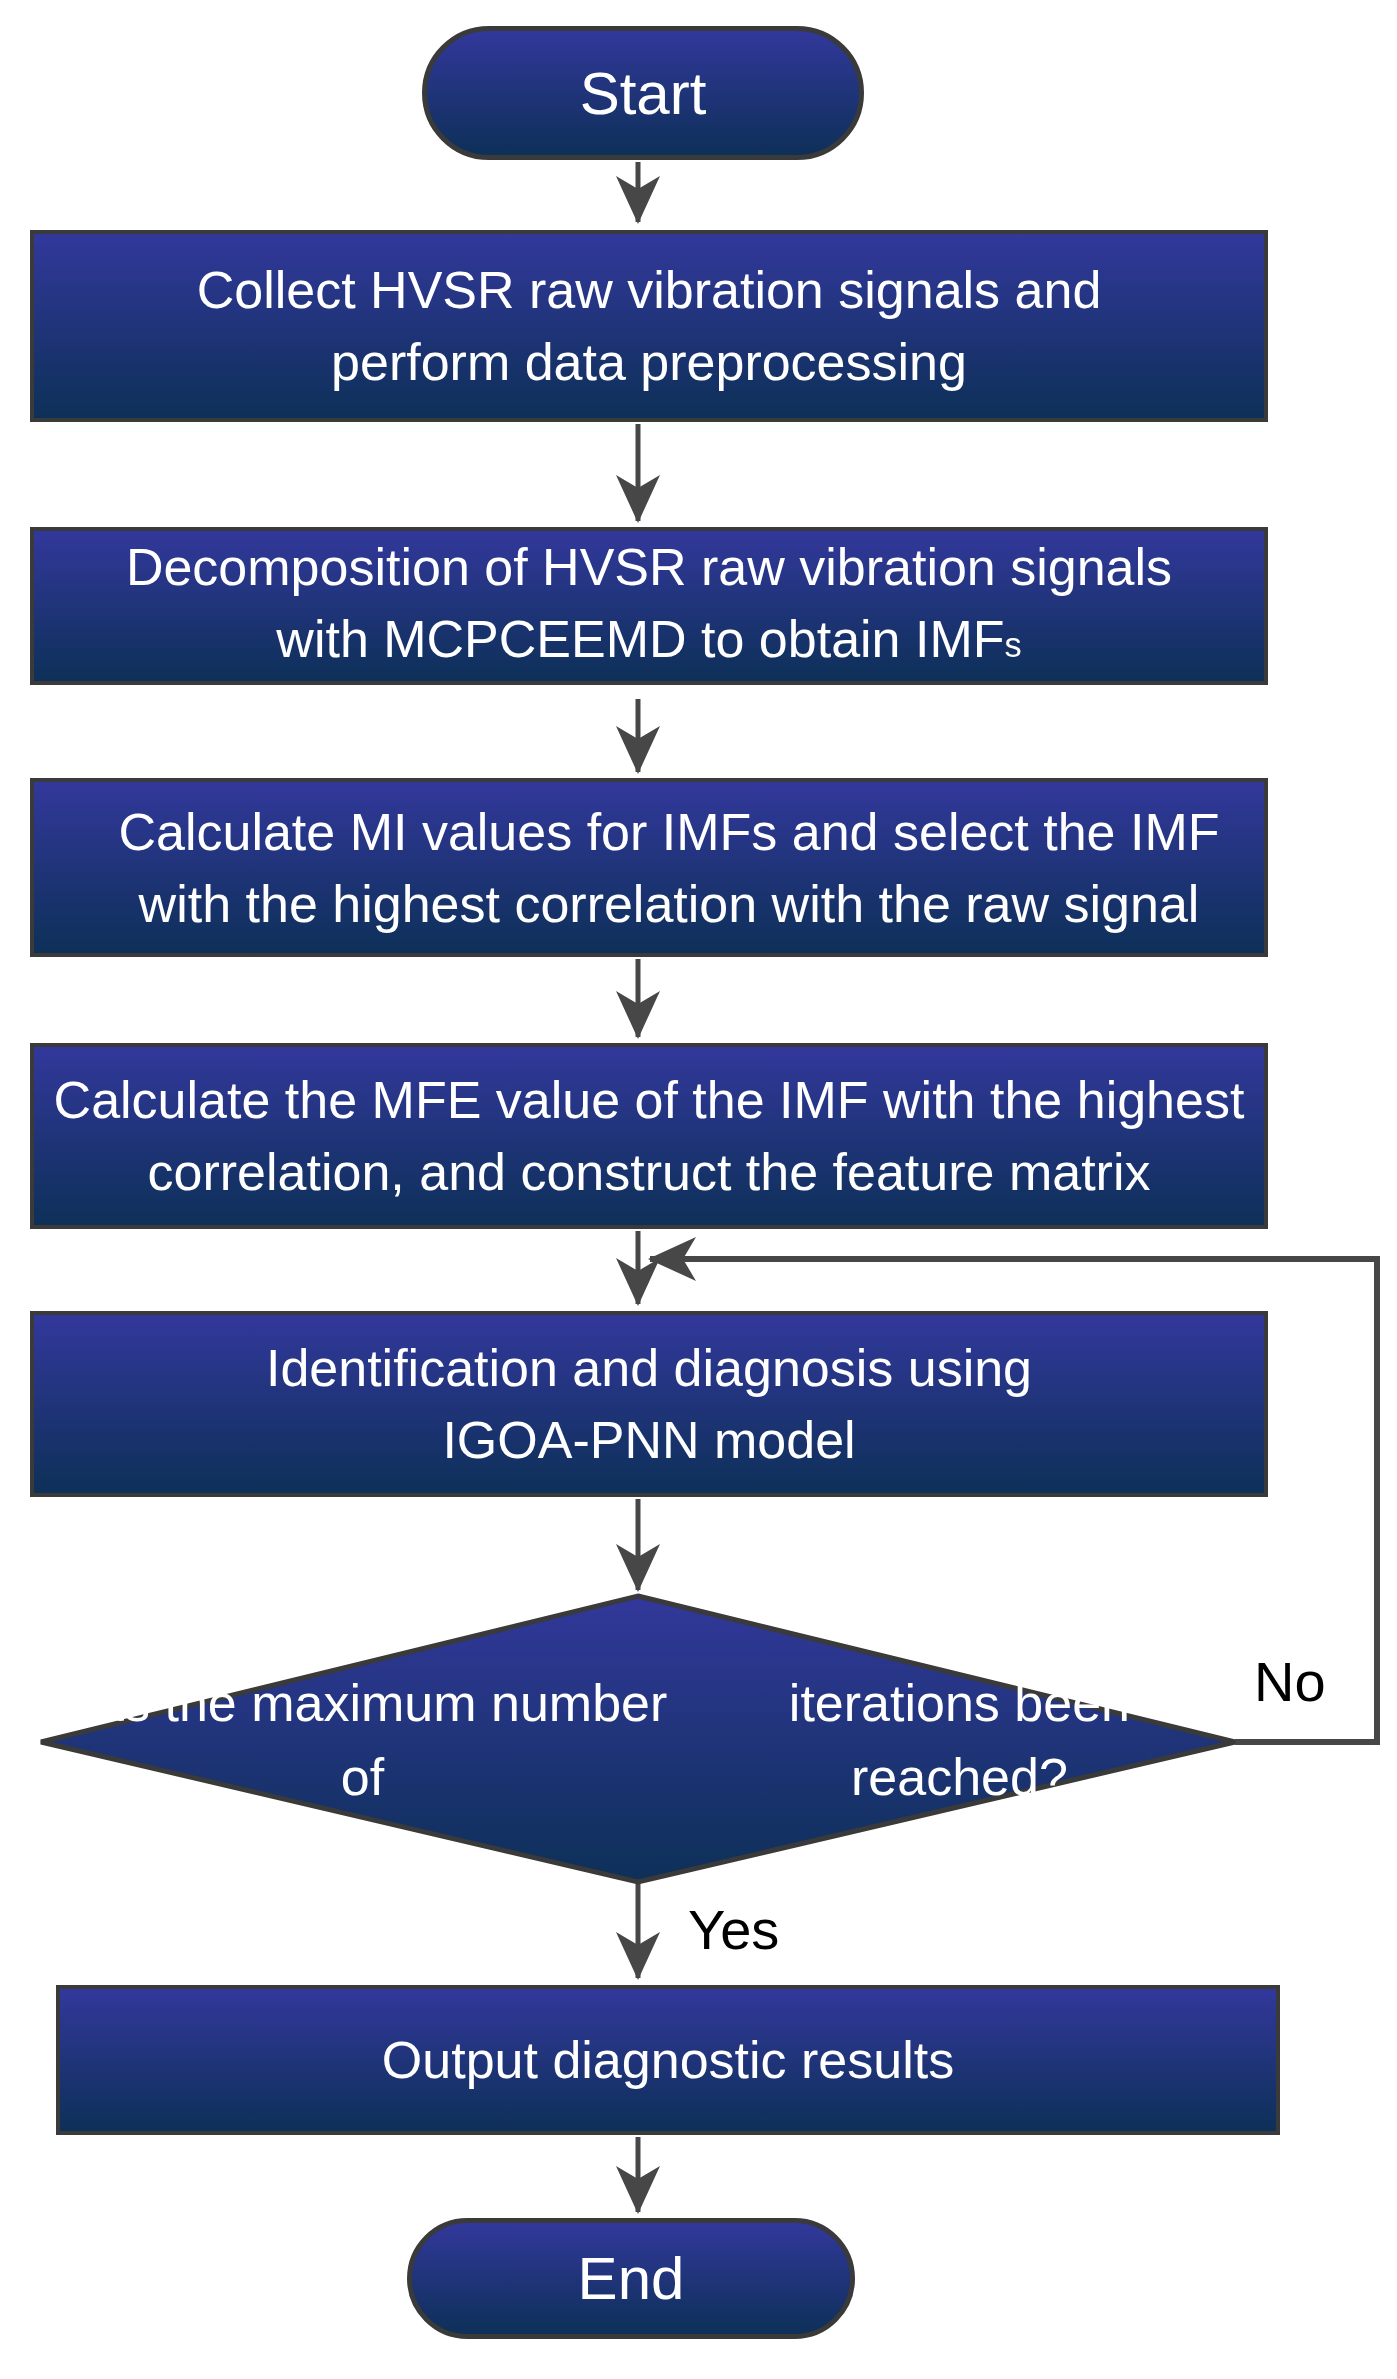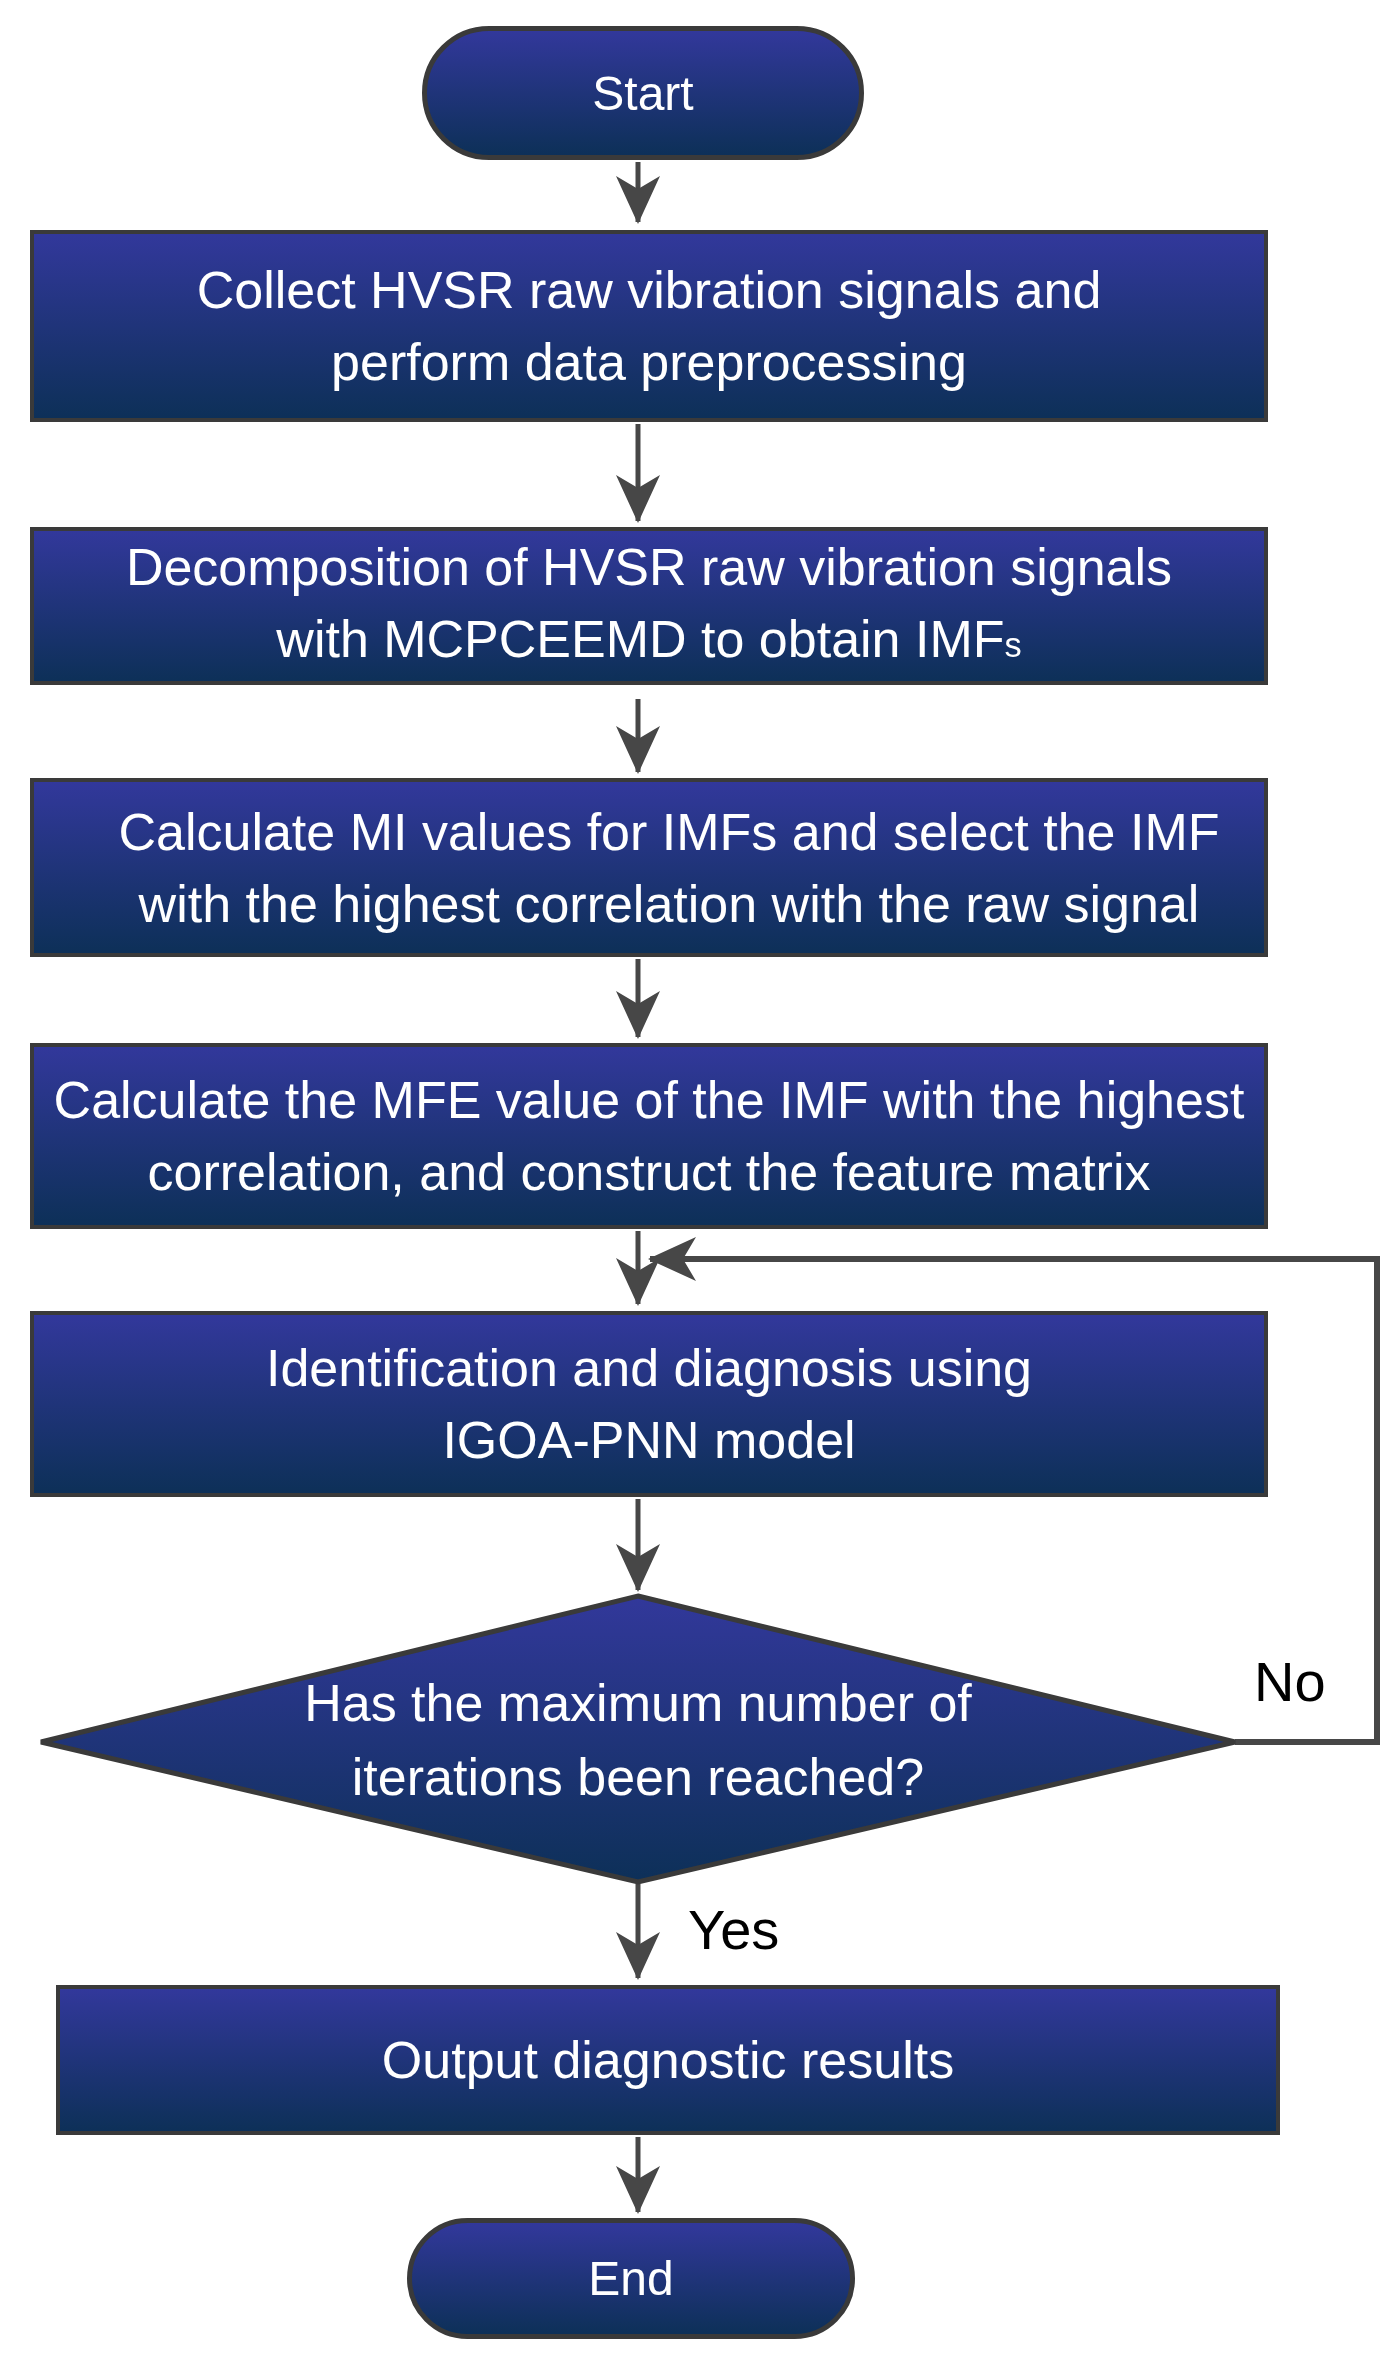--- a/index.html
+++ b/index.html
@@ -29,40 +29,40 @@
     justify-content: center;
     color: var(--node-text, #fff);
     text-align: center;
     background: linear-gradient(to bottom, var(--node-top, #32389b), var(--node-bottom, #0d3058));
     border: 4px solid var(--border, #3a3a3a);
   }
 
   .terminator {
     border-radius: 68px;
     border-width: 5px;
-    font-size: 48px;
+    font-size: 60px;
   }
 
   .process {
     left: 30px;
     width: 1238px;
     font-size: 52px;
     line-height: 72px;
     overflow: hidden;
   }
   .process .line { white-space: nowrap; }
 
   .decision-text {
     position: absolute;
     left: 41px;
     top: 1600px;
     width: 1194px;
     height: 280px;
     display: flex;
-    flex-direction: column;
+    flex-direction: row;
     align-items: center;
     justify-content: center;
     color: var(--node-text, #fff);
     font-size: 52px;
     line-height: 74px;
     text-align: center;
     pointer-events: none;
   }
 
   .edge-label {

